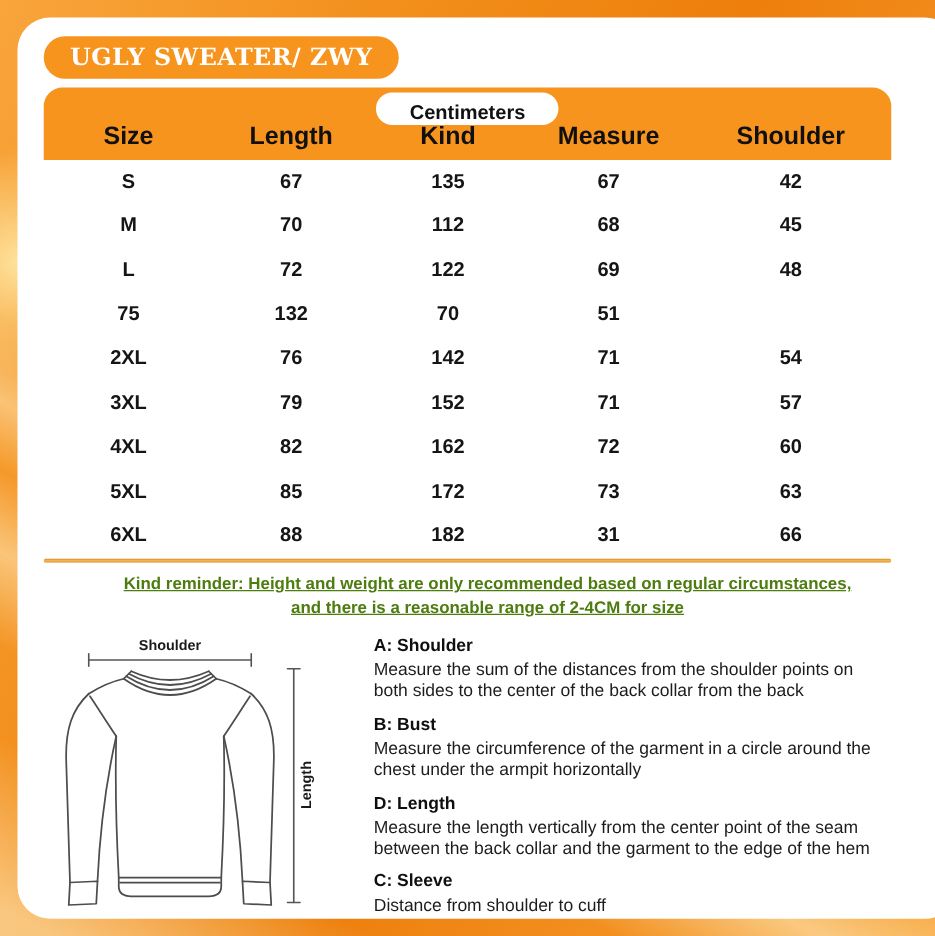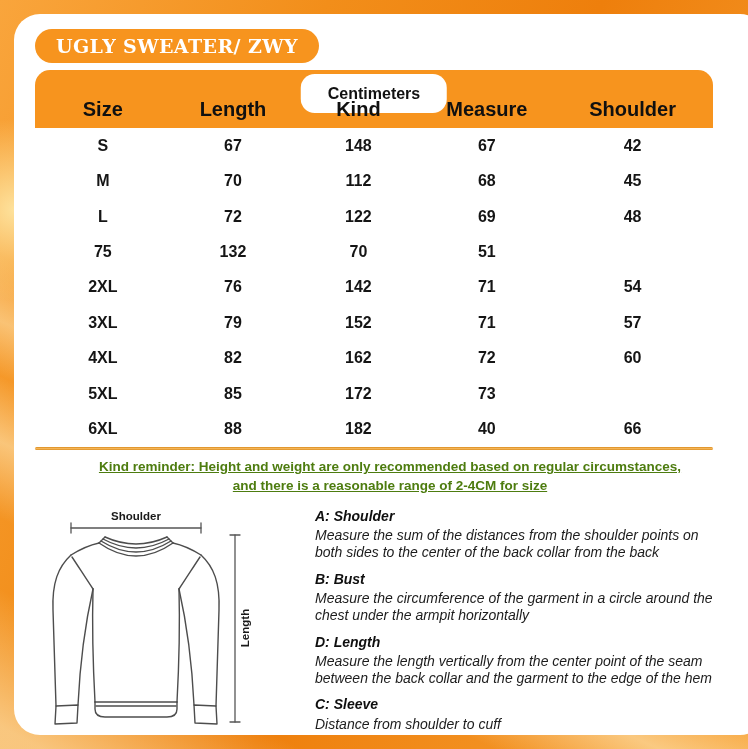--- a/index.html
+++ b/index.html
@@ -28,22 +28,22 @@
   }
   .title-pill span{
     font-family:"DejaVu Serif",serif;font-weight:bold;font-size:19px;
     color:#ffffff;letter-spacing:.4px;white-space:nowrap;
   }
   
   .table{position:absolute;left:21px;top:56px;width:678px;}
   .thead{position:relative;background:#F7941E;border-radius:15px 15px 0 0;height:58px;}
   .unit-pill{
     position:absolute;top:4px;left:50%;transform:translateX(-50%);
-    background:#ffffff;border-radius:14px;height:39px;padding:0 27px;
-    display:flex;align-items:center;
+    background:#ffffff;border-radius:14px;height:26px;padding:0 27px;
+    display:flex;align-items:flex-end;
   }
   .unit-pill span{font-weight:700;font-size:16px;color:#111;}
   .hrow,.trow{
     display:grid;grid-template-columns:20% 18.4% 18.6% 19.3% 23.7%;width:100%;
   }
   .hrow{position:absolute;bottom:7px;left:0;}
   .hcell{text-align:center;font-weight:700;font-size:20px;color:#101010;}
   .tbody{width:100%;}
   .trow{height:35.45px;align-items:center;}
   .tcell{text-align:center;font-weight:700;font-size:16px;color:#151515;}
@@ -54,21 +54,21 @@
     position:absolute;left:0;right:0;top:444px;text-align:center;
     font-size:13.5px;font-weight:700;line-height:1.4;color:#4d7c0f;text-decoration:underline;
   }
   
   .diagram{position:absolute;left:26px;top:491px;width:270px;height:232px;}
   .diagram path,.diagram line{fill:none;stroke:#4d4d4d;stroke-width:1.4;
     stroke-linecap:round;stroke-linejoin:round;}
   .diagram .measure{stroke:#555;stroke-width:1.3;}
   .diagram text{fill:#1a1a1a;font-family:"Liberation Sans",sans-serif;
     font-size:11.5px;font-weight:700;}
-  .guide{position:absolute;left:301px;top:494px;width:404px;font-style:italic;}
+  .guide{position:absolute;left:285px;top:494px;width:404px;}
   .gitem{margin-bottom:9px;}
   .ghead{font-size:14px;font-weight:700;line-height:1.15;margin-bottom:3px;color:#0f0f0f;}
   .gtext{font-size:14px;font-weight:400;line-height:1.24;color:#1c1c1c;}
 </style>
 </head>
 <body>
 
 <div class="bg">
   <div class="card">
 
@@ -86,21 +86,21 @@
           <div class="hcell">Length</div>
           <div class="hcell">Kind</div>
           <div class="hcell">Measure</div>
           <div class="hcell">Shoulder</div>
         </div>
       </div>
       <div class="tbody">
           <div class="trow">
             <div class="tcell">S</div>
             <div class="tcell">67</div>
-            <div class="tcell">148</div>
+            <div class="tcell">135</div>
             <div class="tcell">67</div>
             <div class="tcell">42</div>
           </div>
           <div class="trow">
             <div class="tcell">M</div>
             <div class="tcell">70</div>
             <div class="tcell">112</div>
             <div class="tcell">68</div>
             <div class="tcell">45</div>
           </div>
@@ -136,26 +136,27 @@
             <div class="tcell">82</div>
             <div class="tcell">162</div>
             <div class="tcell">72</div>
             <div class="tcell">60</div>
           </div>
           <div class="trow">
             <div class="tcell">5XL</div>
             <div class="tcell">85</div>
             <div class="tcell">172</div>
             <div class="tcell">73</div>
+            <div class="tcell">63</div>
           </div>
           <div class="trow">
             <div class="tcell">6XL</div>
             <div class="tcell">88</div>
             <div class="tcell">182</div>
-            <div class="tcell">40</div>
+            <div class="tcell">31</div>
             <div class="tcell">66</div>
           </div>
         </div>
       <div class="sep"></div>
     </div>
 
     <div class="reminder">
       <div>Kind reminder: Height and weight are only recommended based on regular circumstances,</div>
       <div>and there is a reasonable range of 2-4CM for size</div>
     </div>

